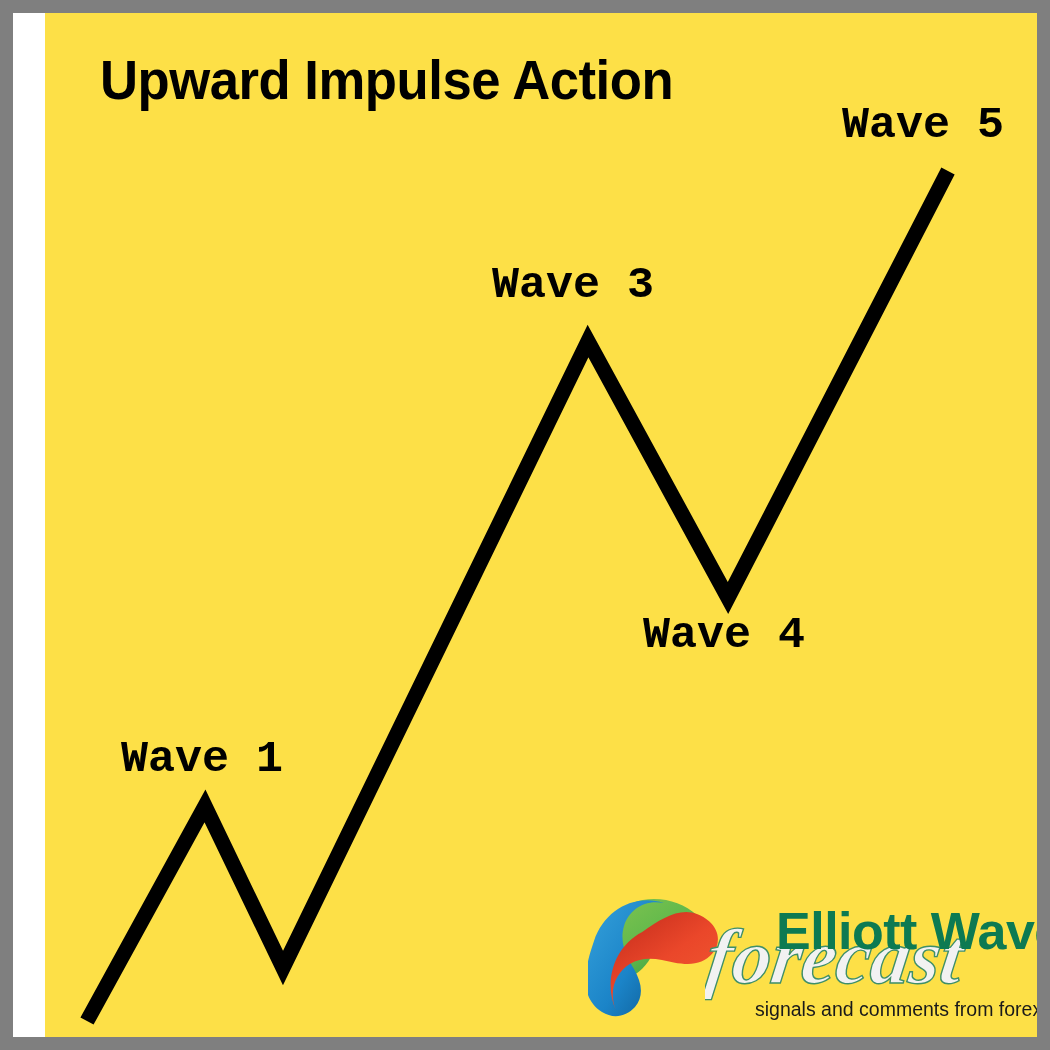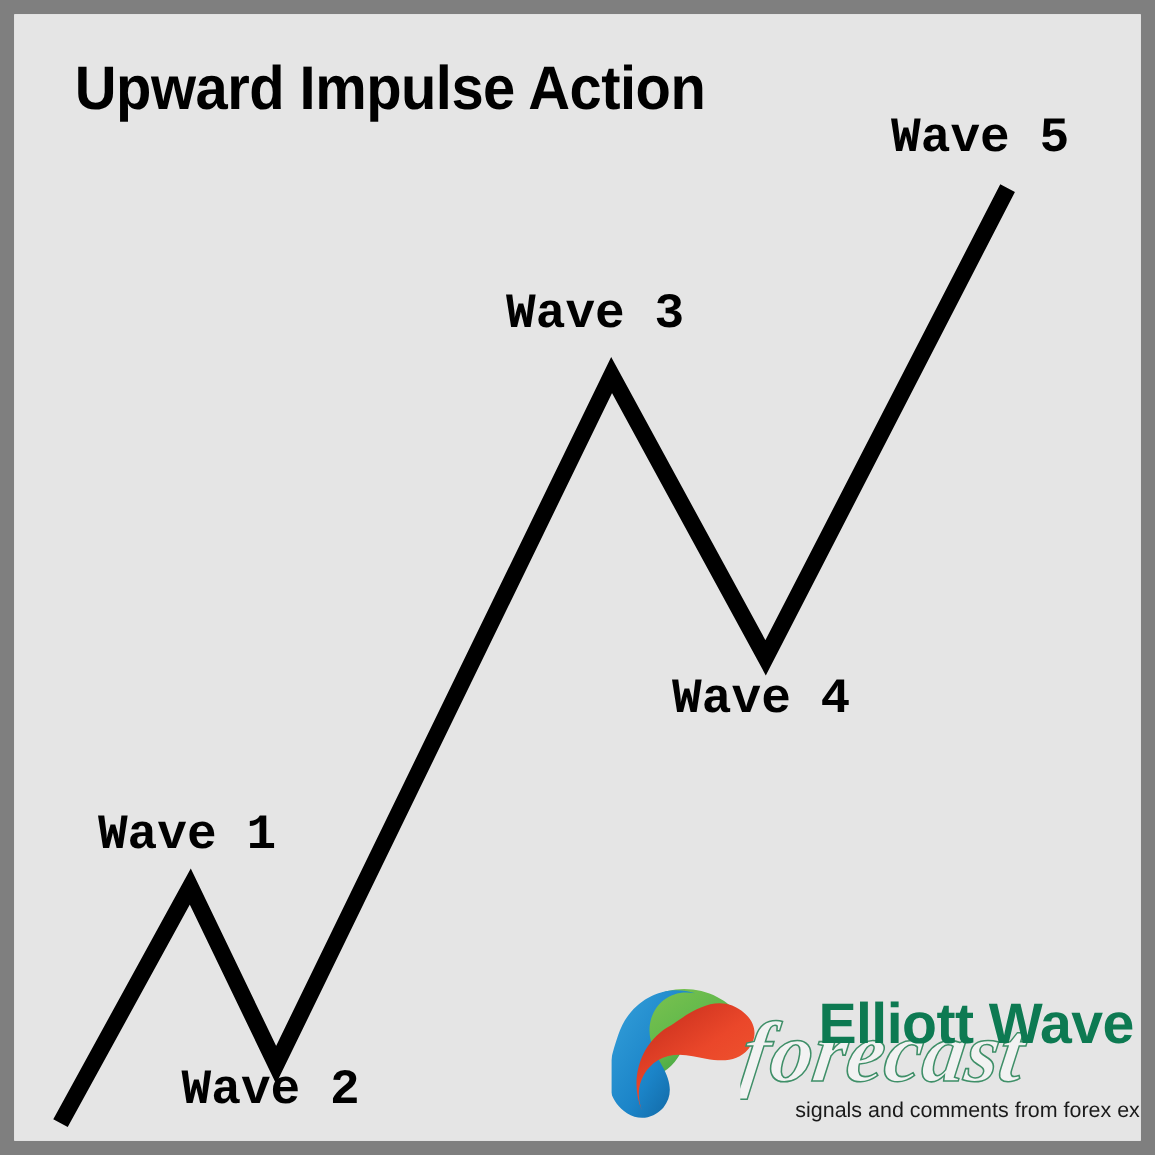--- a/index.html
+++ b/index.html
@@ -17,22 +17,23 @@
     position: relative;
     width: 1050px;
     height: 1050px;
     background: #ffffff;
     box-sizing: border-box;
     border: 13px solid #7f7f7f;
   }
   #inner {
     position: absolute;
     inset: 0;
-    background: #e5e5e5;
+    background: #fde047;
     overflow: hidden;
+    margin-left: 32px;
   }
 
   
   #chart-title {
     position: absolute;
     left: 55px;
     top: 34px;
     font-family: "Liberation Sans Narrow", "Liberation Sans", sans-serif;
     font-weight: bold;
     font-size: 56px;
@@ -128,21 +129,20 @@
 <div id="canvas" style="border-color: rgb(127, 127, 127); background: rgb(255, 255, 255); border-width: 13px;">
   <div id="inner">
 
     <div id="chart-title">Upward Impulse Action</div>
 
     <svg id="wave-svg" viewBox="0 0 1024 1024">
       <polyline id="wave-path" points="42,1008 160,793 238,955 543,328 683,585 903,158" fill="none" stroke="#000000" stroke-width="15" stroke-linejoin="miter" stroke-linecap="butt" stroke-miterlimit="10"></polyline>
     </svg>
 
     <div class="wave-label" id="label-wave-1">Wave 1</div>
-    <div class="wave-label" id="label-wave-2">Wave 2</div>
     <div class="wave-label" id="label-wave-3">Wave 3</div>
     <div class="wave-label" id="label-wave-4">Wave 4</div>
     <div class="wave-label" id="label-wave-5">Wave 5</div>
 
     <div id="logo">
 
       <svg id="logo-mark" viewBox="0 0 132 132">
         <defs>
           <linearGradient id="gGreen" x1="0.15" y1="0.05" x2="0.9" y2="0.75">
             <stop offset="0%" stop-color="#7cc24f"></stop>

